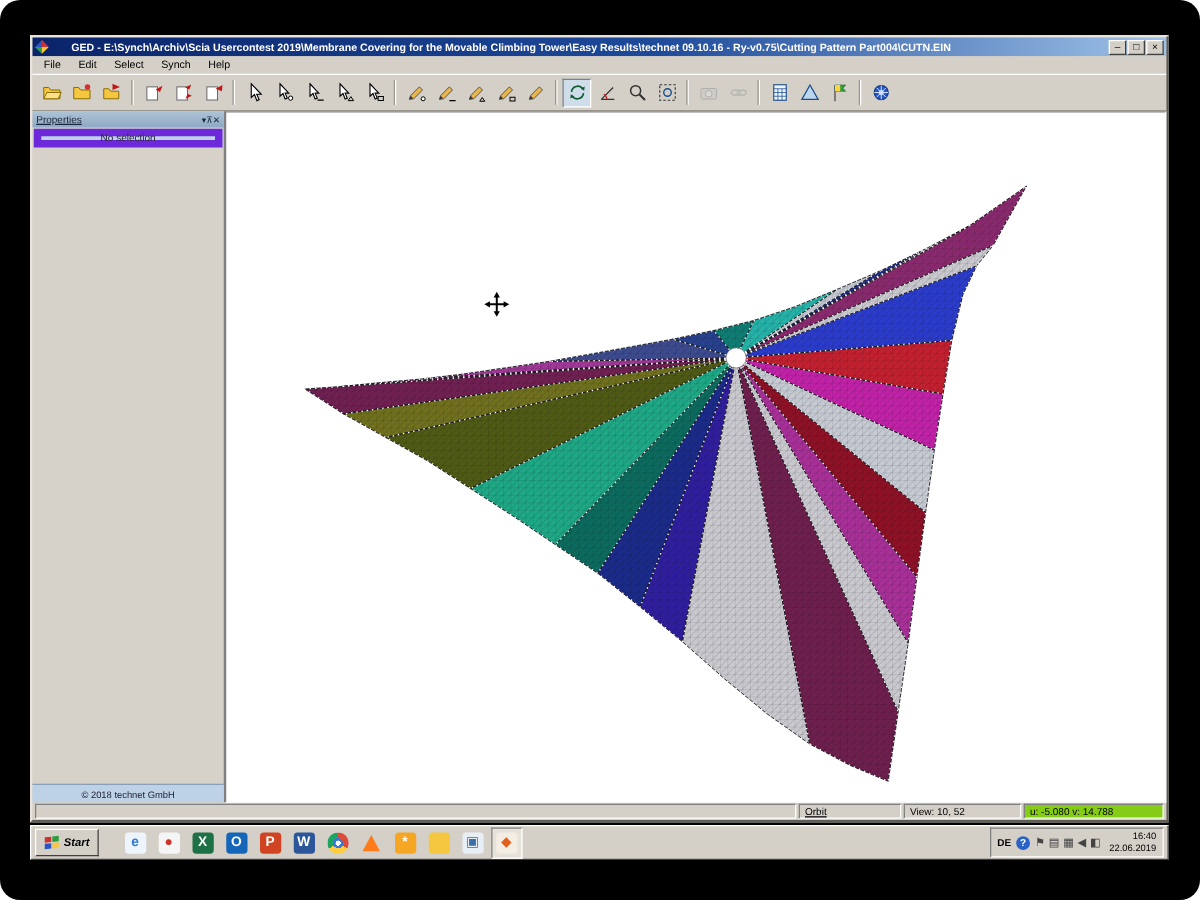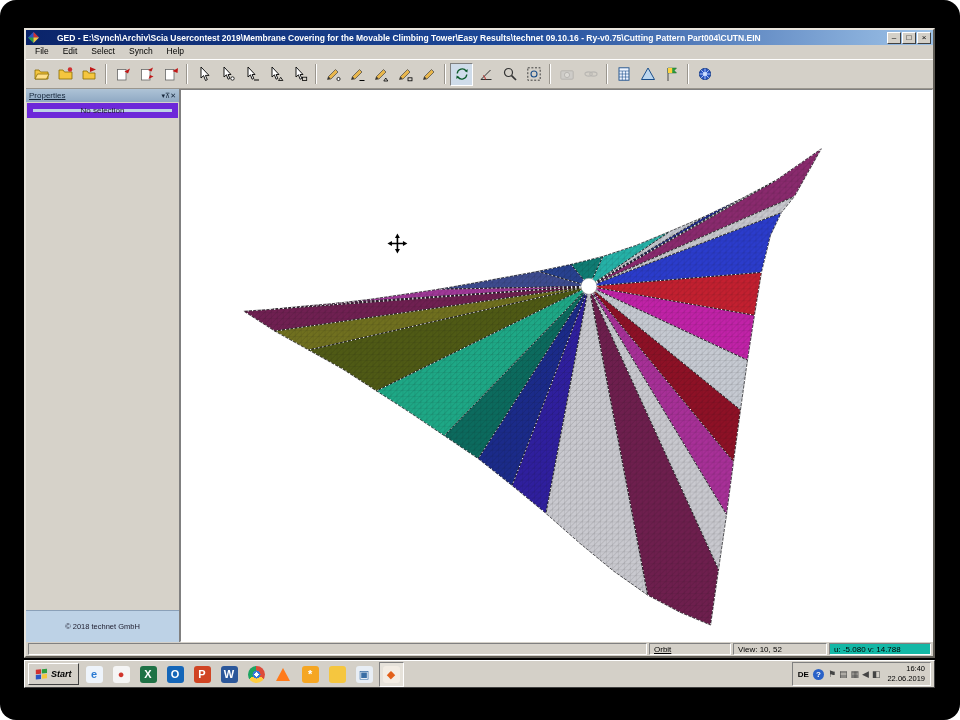--- a/index.html
+++ b/index.html
@@ -29,36 +29,36 @@
   
   .main{flex:1 1 auto;display:flex;min-height:0;}
   .props{width:154px;flex:0 0 auto;display:flex;flex-direction:column;border-right:1px solid #808080;background:#d6d2c9;}
   .props-header{height:13px;background:linear-gradient(#aec3d6,#8fa9c4);display:flex;align-items:center;
                 font-size:8px;padding:0 3px;color:#16263a;flex:0 0 auto;}
   .props-title{flex:1;text-decoration:underline;}
   .props-hbtn{font-size:7px;width:10px;text-align:center;color:#16263a;cursor:default;}
   .props-empty{height:15px;background:#bdd2e6;border:6px solid #6d28d9;margin:1px;display:flex;
                align-items:center;justify-content:center;font-size:8px;color:#223;flex:0 0 auto;}
   .props-body{flex:1 1 auto;}
-  .props-footer{height:32px;background:#bdd2e6;border-top:1px solid #8aa0b8;display:flex;align-items:center;
+  .props-footer{height:15px;background:#bdd2e6;border-top:1px solid #8aa0b8;display:flex;align-items:center;
                 justify-content:center;font-size:7.5px;color:#223;flex:0 0 auto;}
   .canvas{flex:1 1 auto;position:relative;background:#fff;border:1px solid;border-color:#808080 #fff #fff #808080;overflow:hidden;}
   #membrane-svg{position:absolute;left:0;top:0;width:100%;height:100%;}
   
   .statusbar{height:14px;display:flex;gap:2px;padding:1px 2px;background:#d4d0c8;font-size:8px;
              align-items:stretch;flex:0 0 auto;}
   .sb-seg{border:1px solid;border-color:#808080 #fff #fff #808080;display:flex;align-items:center;padding:0 4px;white-space:nowrap;}
   .sb-fill{flex:1;}
   .sb-mode{width:82px;text-decoration:underline;}
   .sb-view{width:94px;}
-  .sb-coords{width:102px;background:#14b8a6;}
+  .sb-coords{width:112px;background:#84cc16;}
   
   .taskbar{position:absolute;left:24px;top:660px;width:911px;height:28px;background:#d4d0c8;
            border:1px solid;border-color:#fff #404040 #404040 #fff;display:flex;align-items:center;
-           padding:0 3px;gap:3px;}
+           padding:0 3px;gap:17px;}
   .start-btn{height:22px;display:flex;align-items:center;gap:3px;padding:0 6px;background:#d4d0c8;
              border:1px solid;border-color:#fff #404040 #404040 #fff;font-size:9px;font-weight:bold;
              font-style:italic;font-family:inherit;}
   .start-btn svg{width:13px;height:12px;}
   .quick-apps{display:flex;align-items:center;gap:2px;}
   .qa{width:25px;height:25px;display:flex;align-items:center;justify-content:center;}
   .qa-active{border:1px solid;border-color:#808080 #fff #fff #808080;background:#e6e2da;}
   .qa-ic{width:17px;height:17px;border-radius:3px;display:flex;align-items:center;justify-content:center;
          font-size:11px;font-weight:bold;line-height:1;}
   .chrome-ic{border-radius:50%;

